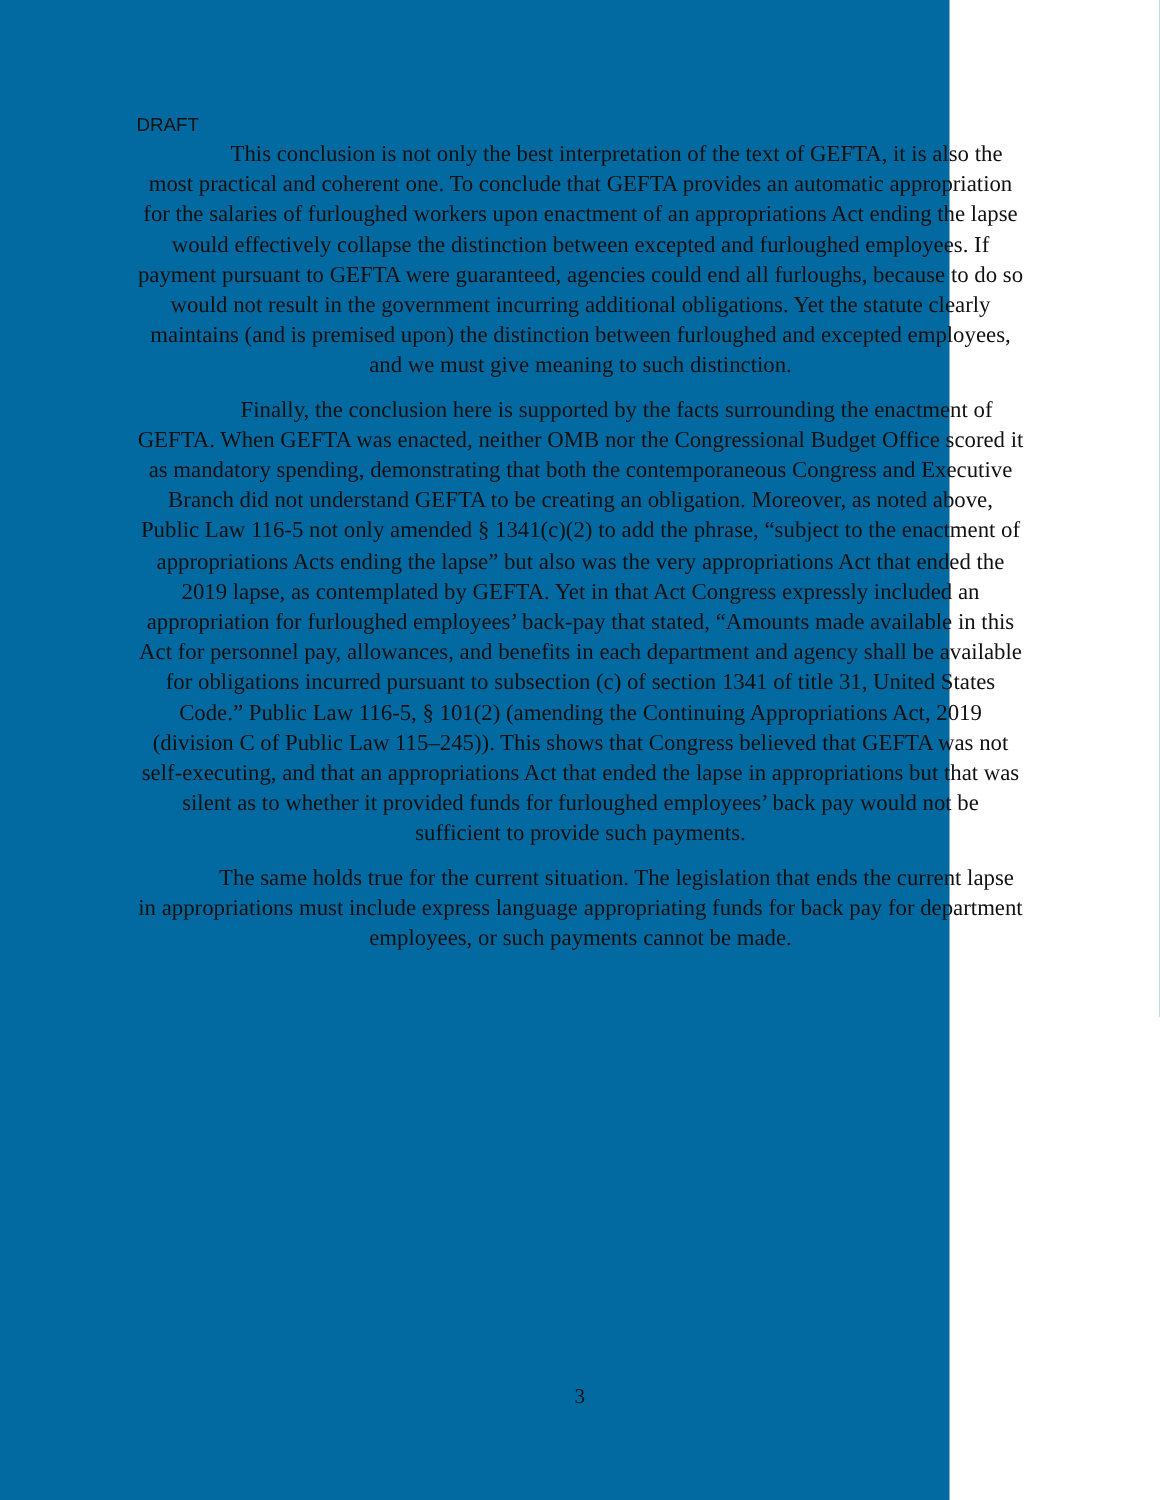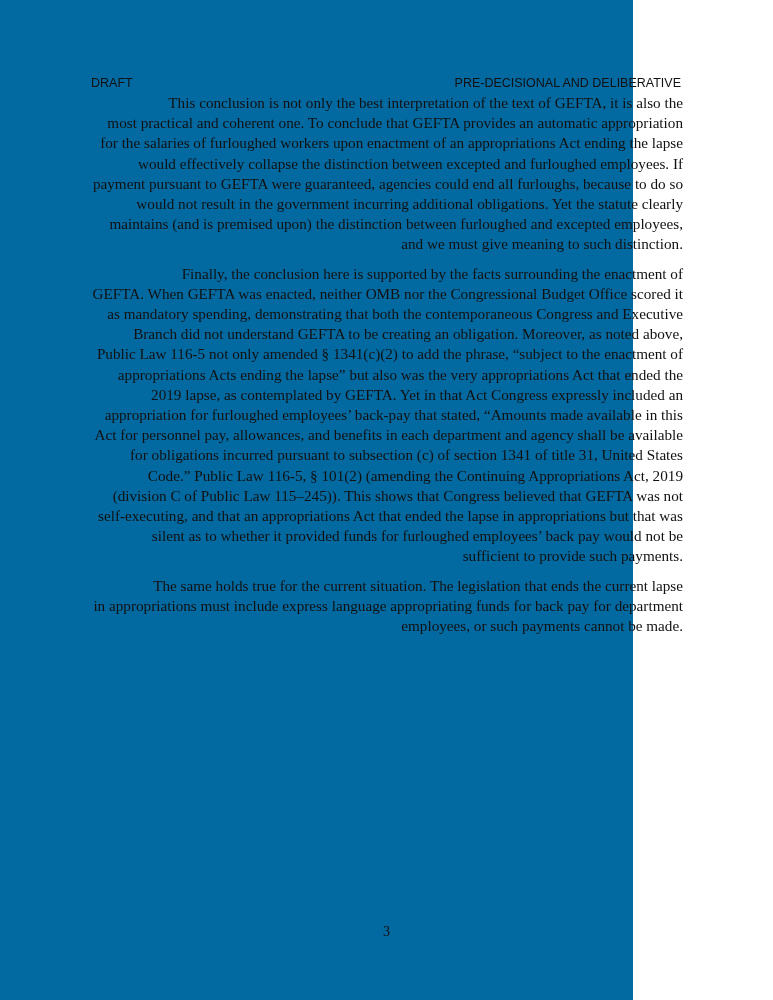--- a/index.html
+++ b/index.html
@@ -5,31 +5,30 @@
   html, body { margin: 0; padding: 0; background: #ffffff; }
   body { width: 773px; height: 1000px; position: relative; overflow: hidden; }
   .page { position: absolute; left: 0; top: 0; width: 633px; height: 1000px; background: #0369a1; }
   .header { position: absolute; left: 91px; top: 76px; width: 590px; height: 16px;
             font-family: "Liberation Sans", "DejaVu Sans", sans-serif; font-size: 12.5px; color: #111; }
   .header .left { position: absolute; left: 0; top: 0; }
   .header .right { position: absolute; right: 0; top: 0; }
   .body-text { position: absolute; left: 91px; top: 93px; width: 592px;
                font-family: "Liberation Serif", "DejaVu Serif", serif; font-size: 15.2px;
                line-height: 20.2px; color: #111; }
-  .body-text p { margin: 0 0 9px 0; text-indent: 48px; text-align: right; }
+  .body-text p { margin: 0 0 9px 0; text-indent: 48px; text-align: center; }
   .page-number { position: absolute; left: 0; width: 773px; top: 924px; text-align: center;
                  font-family: "Liberation Serif", "DejaVu Serif", serif; font-size: 14px; color: #111; }
 </style>
 </head>
 <body>
 
 <div class="page">
   <div class="header">
     <span class="left">DRAFT</span>
-    <span class="right">PRE-DECISIONAL AND DELIBERATIVE</span>
   </div>
 
   <div class="body-text">
     <p>This conclusion is not only the best interpretation of the text of GEFTA, it is also the most practical and coherent one. To conclude that GEFTA provides an automatic appropriation for the salaries of furloughed workers upon enactment of an appropriations Act ending the lapse would effectively collapse the distinction between excepted and furloughed employees. If payment pursuant to GEFTA were guaranteed, agencies could end all furloughs, because to do so would not result in the government incurring additional obligations. Yet the statute clearly maintains (and is premised upon) the distinction between furloughed and excepted employees, and we must give meaning to such distinction.</p>
     <p>Finally, the conclusion here is supported by the facts surrounding the enactment of GEFTA. When GEFTA was enacted, neither OMB nor the Congressional Budget Office scored it as mandatory spending, demonstrating that both the contemporaneous Congress and Executive Branch did not understand GEFTA to be creating an obligation. Moreover, as noted above, Public Law 116-5 not only amended § 1341(c)(2) to add the phrase, “subject to the enactment of appropriations Acts ending the lapse” but also was the very appropriations Act that ended the 2019 lapse, as contemplated by GEFTA. Yet in that Act Congress expressly included an appropriation for furloughed employees’ back-pay that stated, “Amounts made available in this Act for personnel pay, allowances, and benefits in each department and agency shall be available for obligations incurred pursuant to subsection (c) of section 1341 of title 31, United States Code.” Public Law 116-5, § 101(2) (amending the Continuing Appropriations Act, 2019 (division C of Public Law 115–245)). This shows that Congress believed that GEFTA was not self-executing, and that an appropriations Act that ended the lapse in appropriations but that was silent as to whether it provided funds for furloughed employees’ back pay would not be sufficient to provide such payments.</p>
     <p>The same holds true for the current situation. The legislation that ends the current lapse in appropriations must include express language appropriating funds for back pay for department employees, or such payments cannot be made.</p>
   </div>
 
   <div class="page-number">3</div>
 </div>

